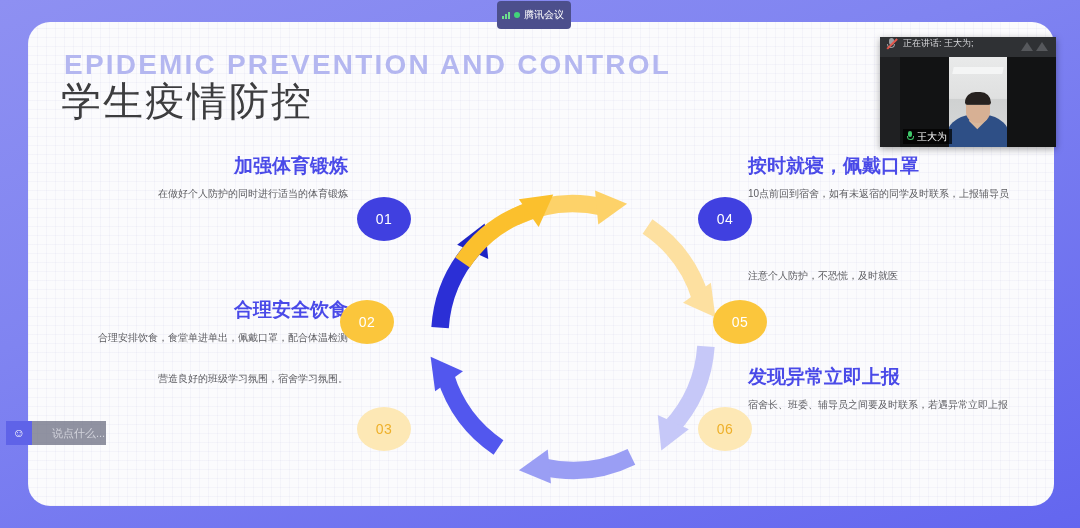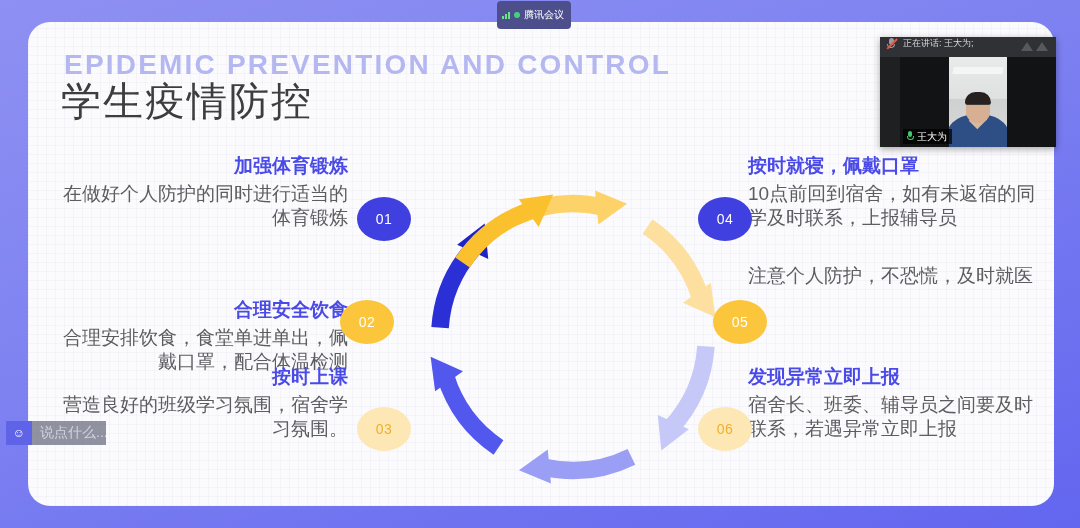--- a/index.html
+++ b/index.html
@@ -61,21 +61,21 @@
     position: absolute;
     width: 300px;
   }
   .item .heading {
     font-size: 19px;
     font-weight: bold;
     line-height: 26px;
     white-space: nowrap;
   }
   .item .body {
-    font-size: 19px;
+    font-size: 10px;
     line-height: 24px;
     color: #5c5c61;
     margin-top: 3px;
   }
   .item.left  { text-align: right; }
   .item.right { text-align: left;  }
 
   
   .badge {
     position: absolute;
@@ -267,22 +267,22 @@
     background: rgba(120,122,140,0.82);
   }
   #chat-emoji {
     width: 26px; height: 24px;
     background: #5f63e8;
     display: flex; align-items: center; justify-content: center;
     color: #fff; font-size: 12px; line-height: 1;
   }
   #chat-placeholder {
     flex: 1;
-    padding-left: 8px;
-    font-size: 14px;
+    padding-left: 20px;
+    font-size: 11px;
     color: #d2d3dc;
     white-space: nowrap;
     overflow: hidden;
   }
 </style>
 </head>
 <body>
 
 <div id="screen">
 
@@ -357,21 +357,20 @@
 
     <div class="item left" style="left:20px; top:239px;">
       <div class="heading" style="color:#4a4ae8;margin-top:36px;">合理安全饮食</div>
       <div class="body">合理安排饮食，食堂单进单出，佩戴口罩，配合体温检测</div>
     </div>
     <div class="badge" style="left:312px; top:278px; background:#fbc63c; color:#ffffff;">
       <span>02</span>
     </div>
 
     <div class="item left" style="left:20px; top:342px;">
-      <div class="heading" style="color:#4a4ae8;">按时上课</div>
       <div class="body">营造良好的班级学习氛围，宿舍学习氛围。</div>
     </div>
     <div class="badge" style="left:329px; top:385px; background:#fde8b5; color:#eeb02a;">
       <span>03</span>
     </div>
 
     <div class="item right" style="left:720px; top:131px;">
       <div class="heading" style="color:#4a4ae8;">按时就寝，佩戴口罩</div>
       <div class="body">10点前回到宿舍，如有未返宿的同学及时联系，上报辅导员</div>
     </div>

